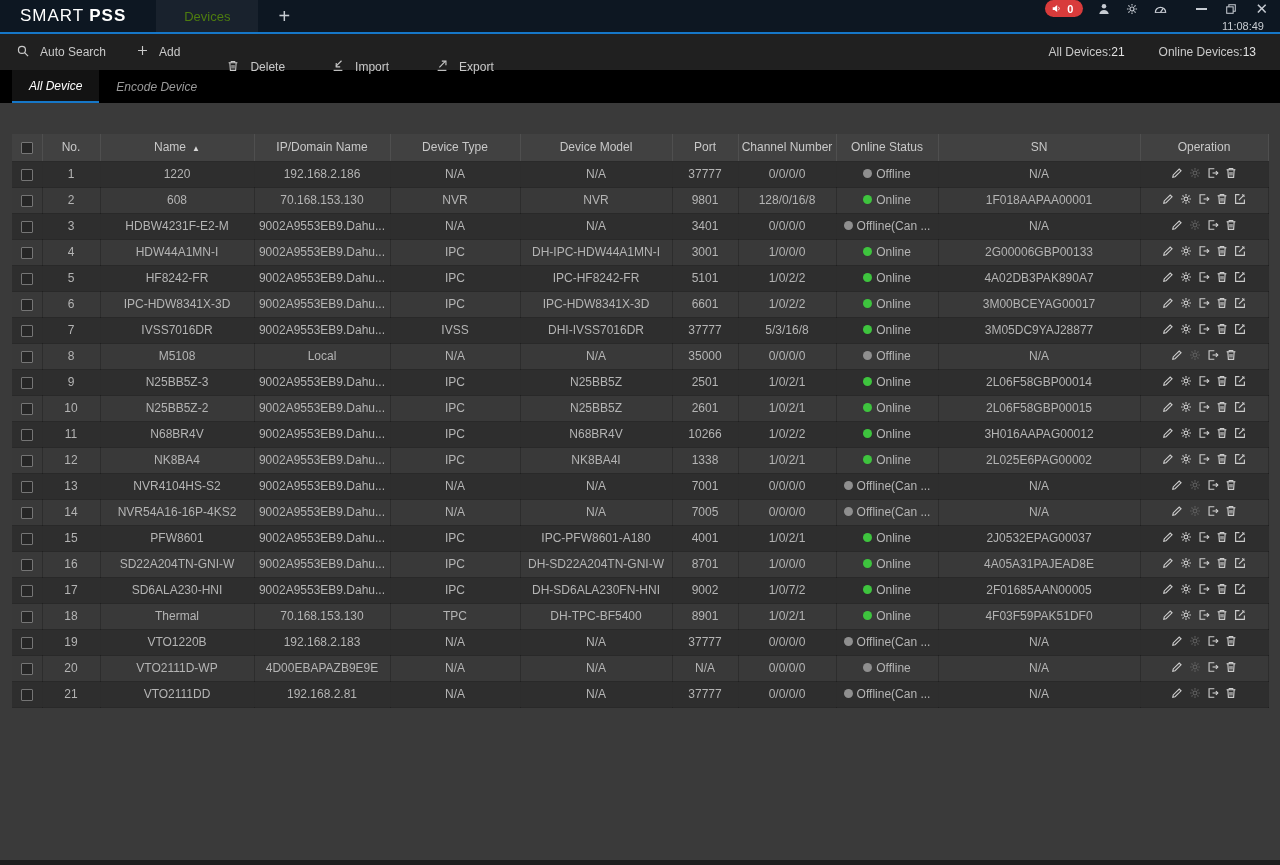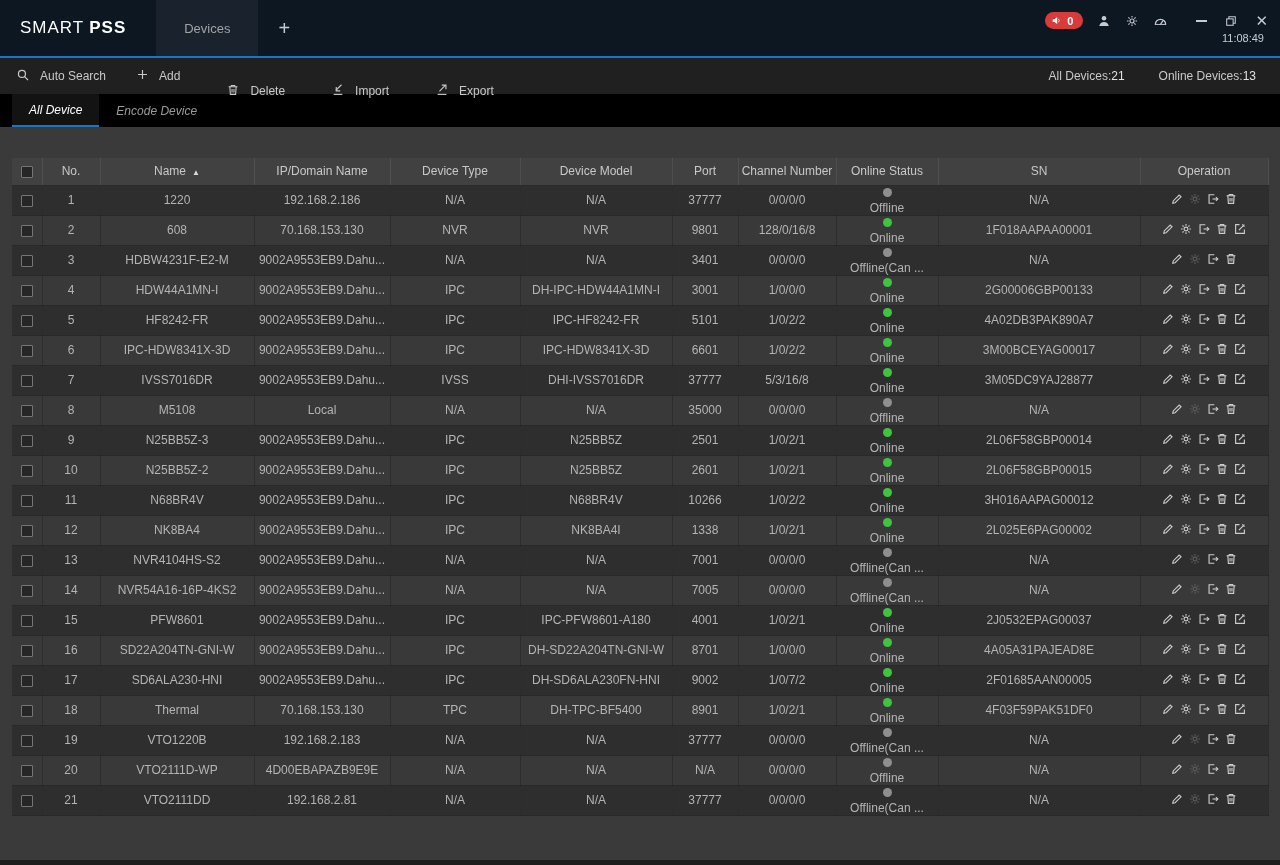--- a/index.html
+++ b/index.html
@@ -6,38 +6,38 @@
   html,body { width:1280px; height:865px; overflow:hidden; }
   body {
     font-family:"Liberation Sans", sans-serif;
     background:#3a3a3a;
     color:#b9b9b9;
     position:relative;
   }
 
   
   .titlebar {
-    height:58px;
+    height:34px;
     background:#0d1722;
     border-bottom:2px solid #1677c8;
     display:flex;
     align-items:stretch;
   }
   .logo {
     display:flex; align-items:center;
     padding:0 30px 0 20px;
     color:#ffffff; font-size:17px; letter-spacing:1px;
   }
   .logo .lt { font-weight:300; margin-right:5px; }
   .logo .lb { font-weight:700; }
   .title-tabs { display:flex; align-items:stretch; }
   .title-tab {
     display:flex; align-items:center;
     padding:0 28px;
-    color:#a3a3a3; font-size:13px;
+    color:#4d7c0f; font-size:13px;
     background:rgba(255,255,255,0.05);
     cursor:default;
   }
   .new-tab {
     display:flex; align-items:center;
     padding:0 20px;
     color:#c6cbd2; font-size:20px; font-weight:300;
   }
   .titlebar-right {
     margin-left:auto;
@@ -105,21 +105,21 @@
   .col-type{width:130px}.col-model{width:152px}.col-port{width:66px}.col-ch{width:98px}
   .col-status{width:102px}.col-sn{width:202px}.col-op{width:128px}
 
   .checkbox {
     display:inline-block; width:12px; height:12px;
     border:1px solid #757575; background:#262626; border-radius:1px;
     vertical-align:middle;
   }
   .sort-asc { font-size:8px; color:#d8d8d8; margin-left:6px; vertical-align:middle; }
 
-  .status-wrap { display:inline-flex; align-items:center; gap:4px; max-width:96px;flex-direction:column; }
+  .status-wrap { display:inline-flex; align-items:center; gap:4px; max-width:96px; }
   .dot { width:9px; height:9px; border-radius:50%; display:inline-block; flex:none; }
   .dot.on  { background:#3ec43e; }
   .dot.off { background:#8f8f8f; }
   .status-txt { overflow:hidden; white-space:nowrap; }
 
   .ops { display:inline-flex; align-items:center; gap:4px; }
   .op-icon { display:inline-flex; color:#cdcdcd; cursor:default; }
   .op-icon.disabled { color:#5d5d5d; }
 
   .bottom-edge { position:absolute; left:0; right:0; bottom:0; height:5px; background:#1d1d1d; }

